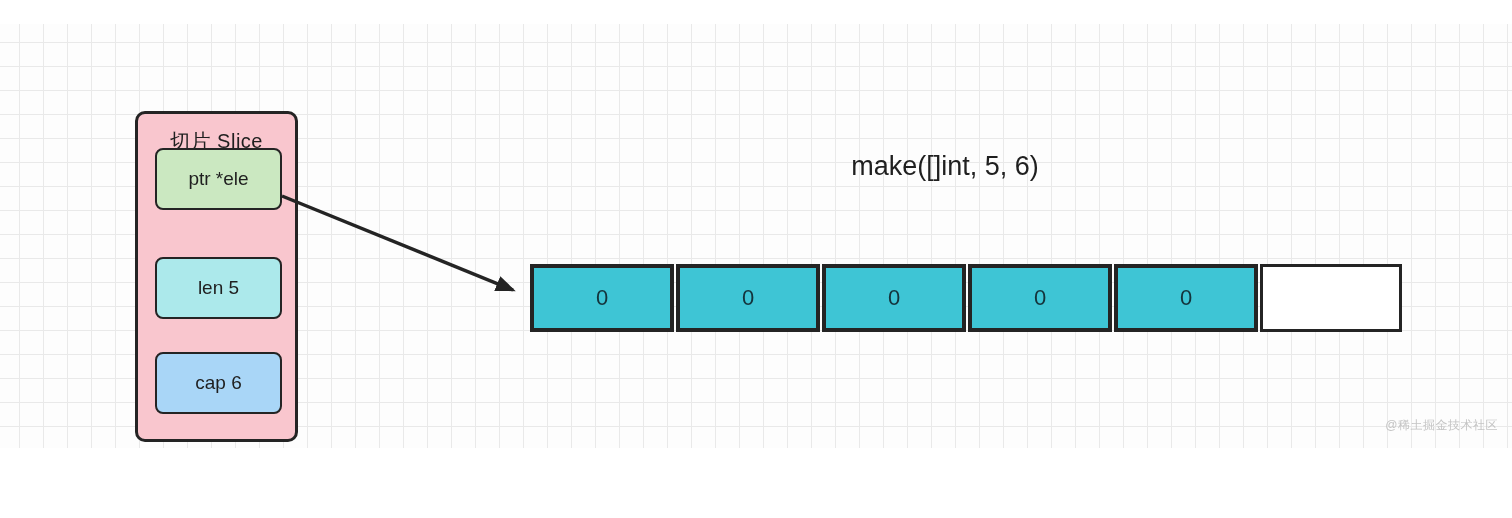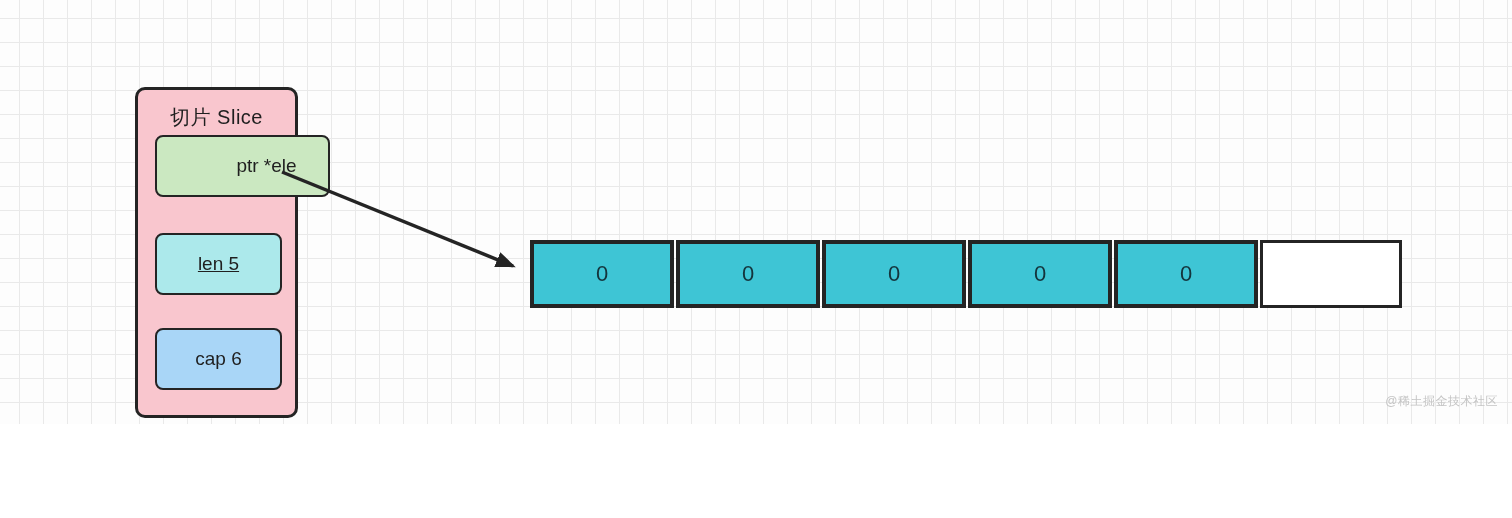--- a/index.html
+++ b/index.html
@@ -12,20 +12,21 @@
     width: 1512px;
     height: 424px;
     overflow: hidden;
     background-color: var(--background, #fdfdfd);
     background-image:
       linear-gradient(to right, var(--grid-line, #e9e9e9) 1px, transparent 1px),
       linear-gradient(to bottom, var(--grid-line, #e9e9e9) 1px, transparent 1px);
     background-size: 24px 24px;
     background-position: -5px -6px;
     color: var(--text, #1f1f1f);
+    margin-top: 24px;
   }
 
   
   .slice-panel {
     position: absolute;
     left: 135px;
     top: 87px;
     width: 163px;
     height: 331px;
     box-sizing: border-box;
@@ -48,22 +49,22 @@
     width: 123px;
     height: 58px;
     box-sizing: content-box;
     border: 2.5px solid var(--stroke, #222222);
     border-radius: 8px;
     display: flex;
     align-items: center;
     justify-content: center;
     font-size: 19px;
   }
-  .field-ptr { top: 45px; padding-left: 48px; }
-  .field-len { top: 143px; text-decoration: underline; }
+  .field-ptr { top: 34px; }
+  .field-len { top: 143px; }
   .field-cap { top: 238px; }
 
   
   .make-label {
     position: absolute;
     left: 945px;
     top: 127px;
     transform: translateX(-50%);
     font-size: 27px;
     white-space: nowrap;
@@ -126,20 +127,21 @@
       <span>ptr *ele</span>
     </div>
     <div class="field field-len" style="background-color: rgb(172, 233, 235);">
       <span>len 5</span>
     </div>
     <div class="field field-cap" style="background-color: rgb(169, 214, 247); align-items: center;">
       <span>cap 6</span>
     </div>
   </div>
 
+  <div class="make-label">make([]int, 5, 6)</div>
 
   <svg class="arrow-svg" viewBox="0 0 1512 518" xmlns="http://www.w3.org/2000/svg" aria-hidden="true">
     <defs>
       <marker id="arrowhead" markerUnits="userSpaceOnUse" markerWidth="20" markerHeight="16" refX="17" refY="8" orient="auto">
         <polygon class="arrow-head" points="0 0, 20 8, 0 16"></polygon>
       </marker>
     </defs>
     <line x1="282" y1="172" x2="513" y2="266" marker-end="url(#arrowhead)"></line>
   </svg>
 

